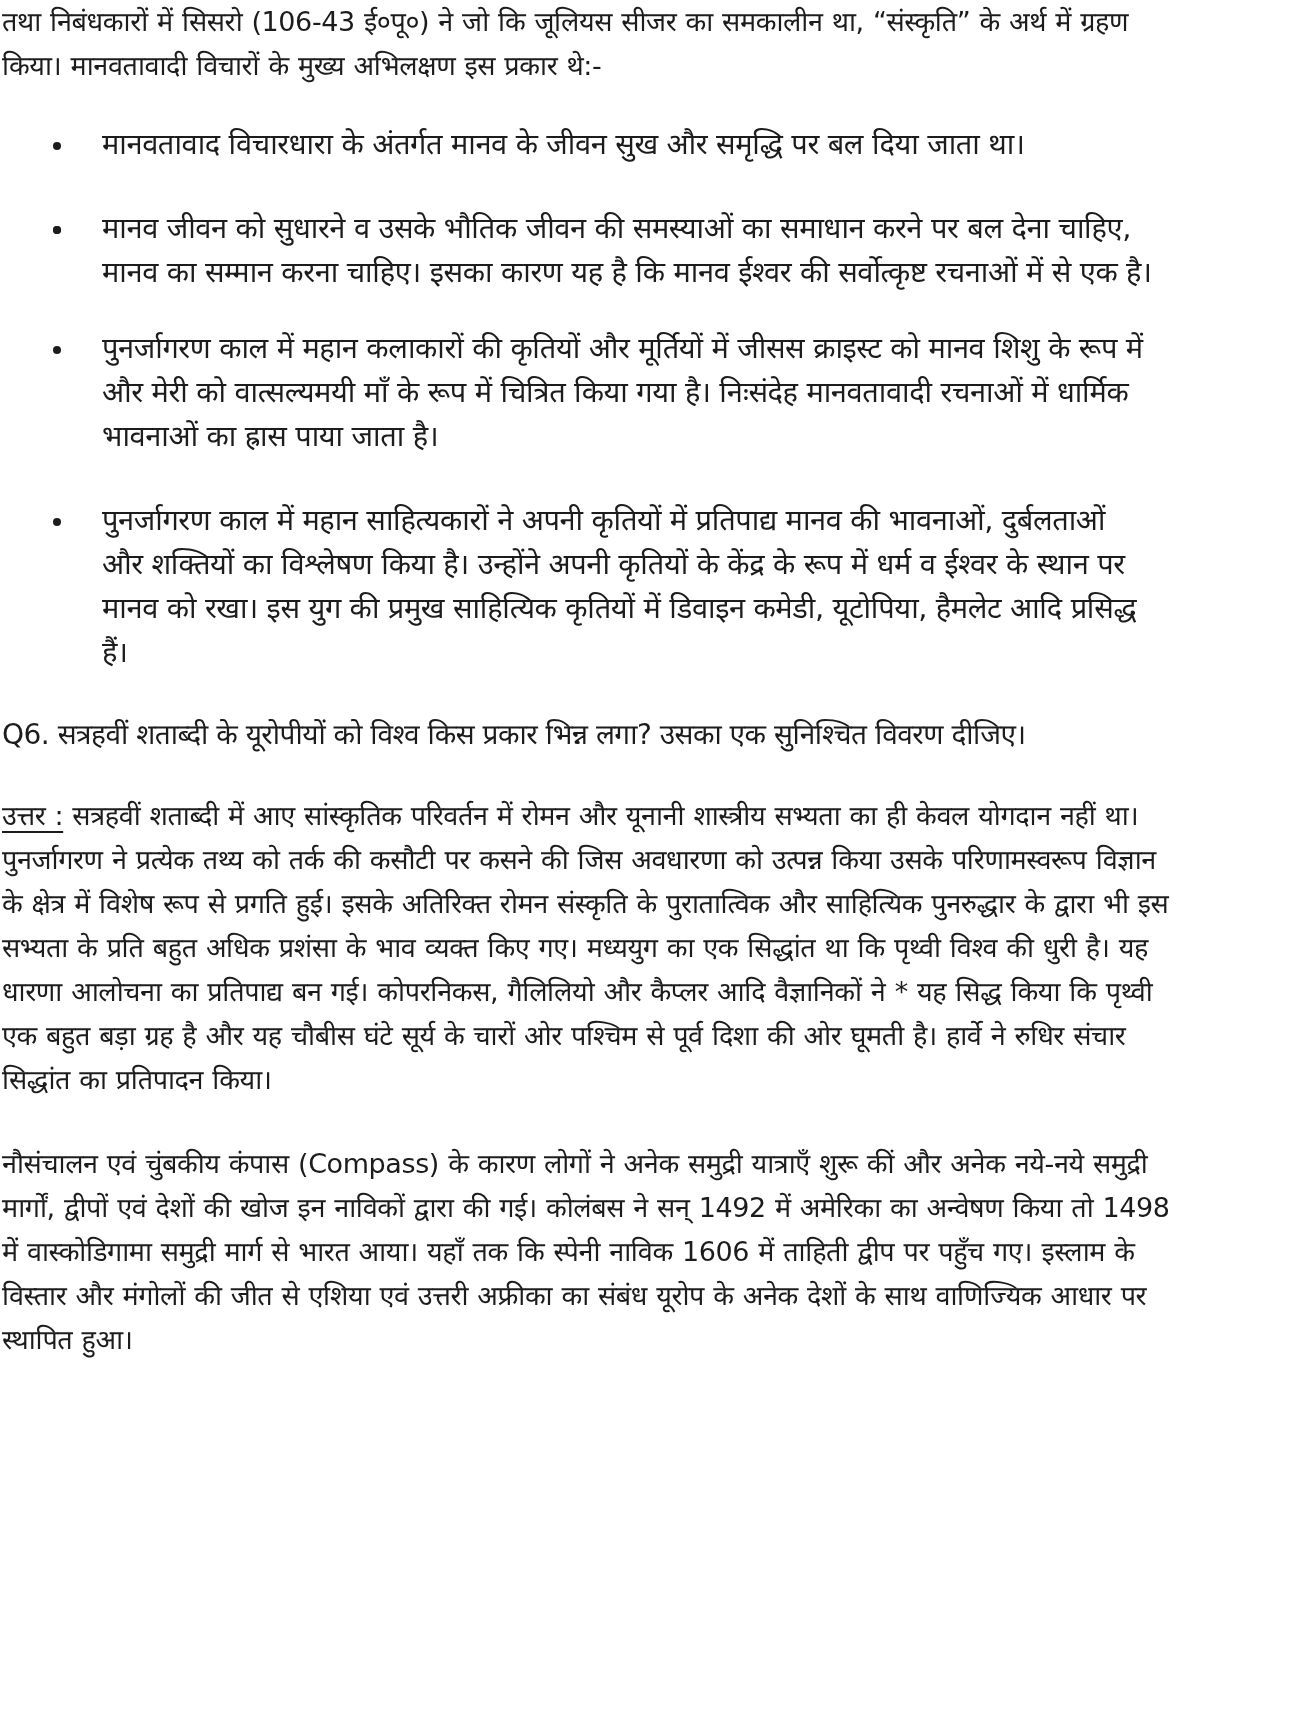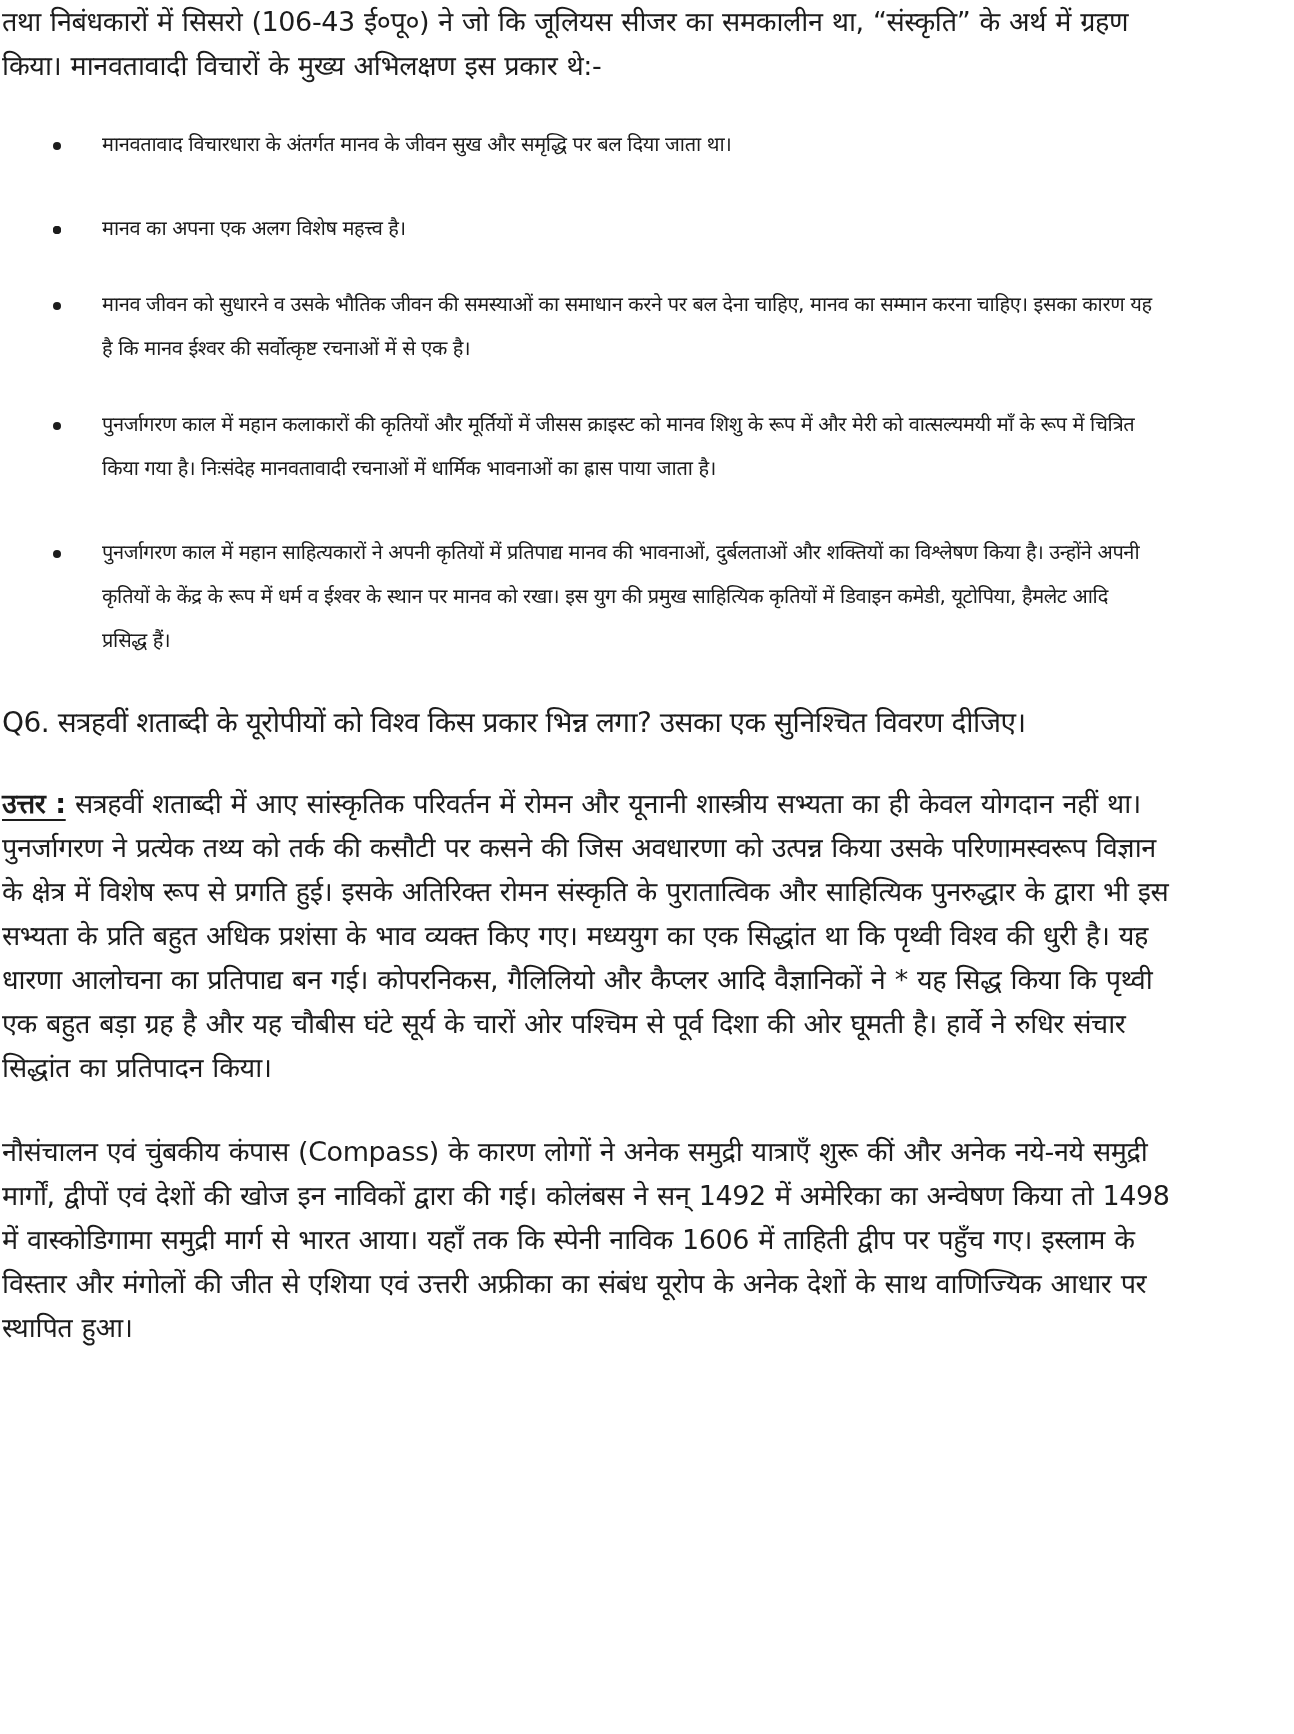--- a/index.html
+++ b/index.html
@@ -31,21 +31,21 @@
   .intro { padding-top: 0px; }
   ul.bullets {
     list-style: none;
     margin: 0;
     padding: 0;
   }
   ul.bullets li {
     position: relative;
     padding-left: 100px;
     padding-right: 20px;
-    font-size: 20px;
+    font-size: 29px;
     line-height: 44px;
     letter-spacing: -0.4px;
   }
   ul.bullets li .dot {
     position: absolute;
     left: 51px;
     top: 20px;
     width: 8px;
     height: 8px;
     border-radius: 50%;
@@ -59,45 +59,41 @@
   .b6 { margin-top: 40px; }
   .question {
     margin-top: 38px;
     font-size: 28px;
     line-height: 46px;
     font-weight: normal;
     letter-spacing: -0.5px;
   }
   .answer { margin-top: 36px; }
   .answer-label {
-    font-weight: bold;
+    font-weight: normal;
     text-decoration: underline;
     text-decoration-thickness: 2px;
     text-underline-offset: 6px;
   }
   .para2 { margin-top: 40px; }
 </style>
 </head>
 <body>
 
 <div class="page">
 
   <p class="para intro">तथा निबंधकारों में सिसरो (106-43 ई०पू०) ने जो कि जूलियस सीजर का समकालीन था, “संस्कृति” के अर्थ में ग्रहण किया। मानवतावादी विचारों के मुख्य अभिलक्षण इस प्रकार थे:-</p>
 
   <ul class="bullets">
     <li class="b1">
       <span class="dot"></span>
       <span>मानवतावाद विचारधारा के अंतर्गत मानव के जीवन सुख और समृद्धि पर बल दिया जाता था।</span>
     </li>
     <li class="b2">
       <span class="dot"></span>
-    </li>
-    <li class="b3">
-      <span class="dot"></span>
-      <span>मानव का अपना एक अलग विशेष महत्त्व है।</span>
     </li>
     <li class="b4">
       <span class="dot"></span>
       <span>मानव जीवन को सुधारने व उसके भौतिक जीवन की समस्याओं का समाधान करने पर बल देना चाहिए, मानव का सम्मान करना चाहिए। इसका कारण यह है कि मानव ईश्वर की सर्वोत्कृष्ट रचनाओं में से एक है।</span>
     </li>
     <li class="b5">
       <span class="dot"></span>
       <span>पुनर्जागरण काल में महान कलाकारों की कृतियों और मूर्तियों में जीसस क्राइस्ट को मानव शिशु के रूप में और मेरी को वात्सल्यमयी माँ के रूप में चित्रित किया गया है। निःसंदेह मानवतावादी रचनाओं में धार्मिक भावनाओं का ह्रास पाया जाता है।</span>
     </li>
     <li class="b6">

